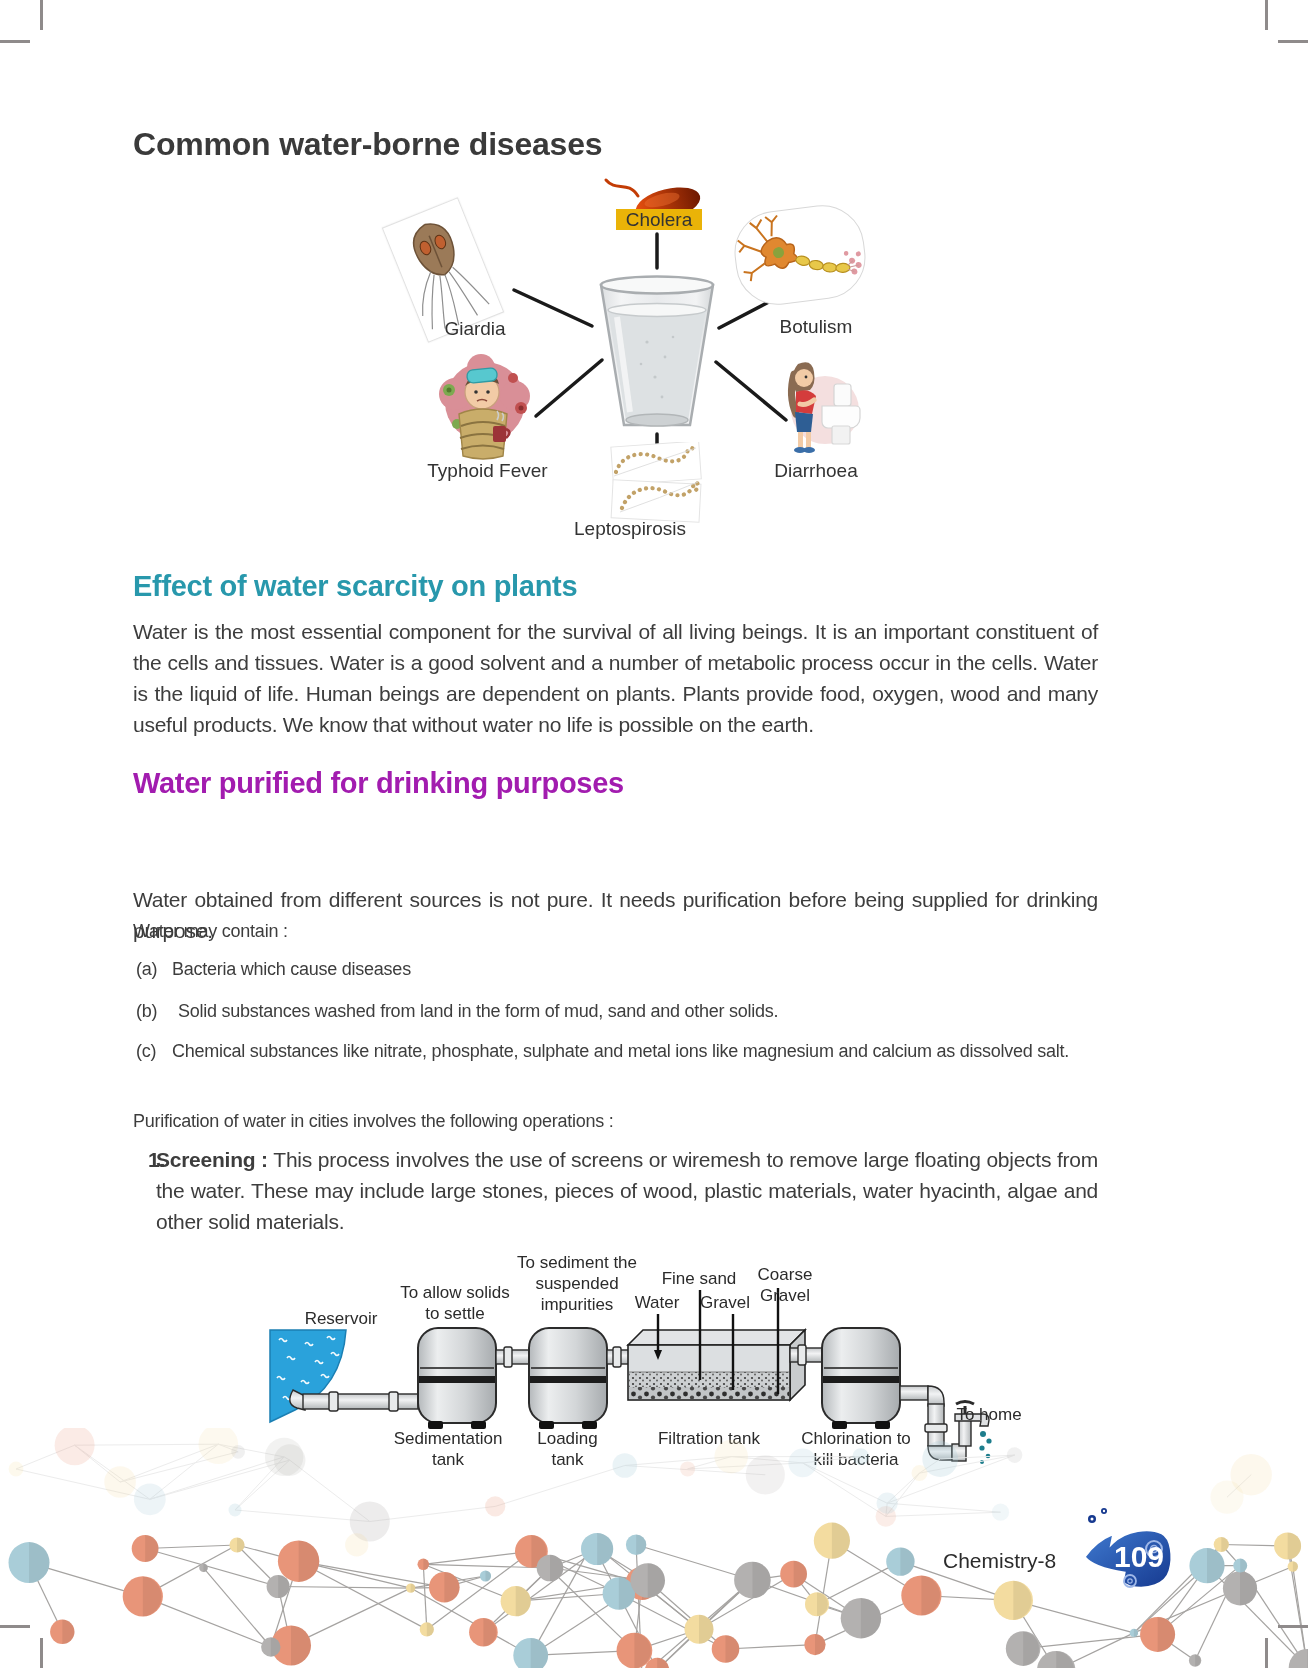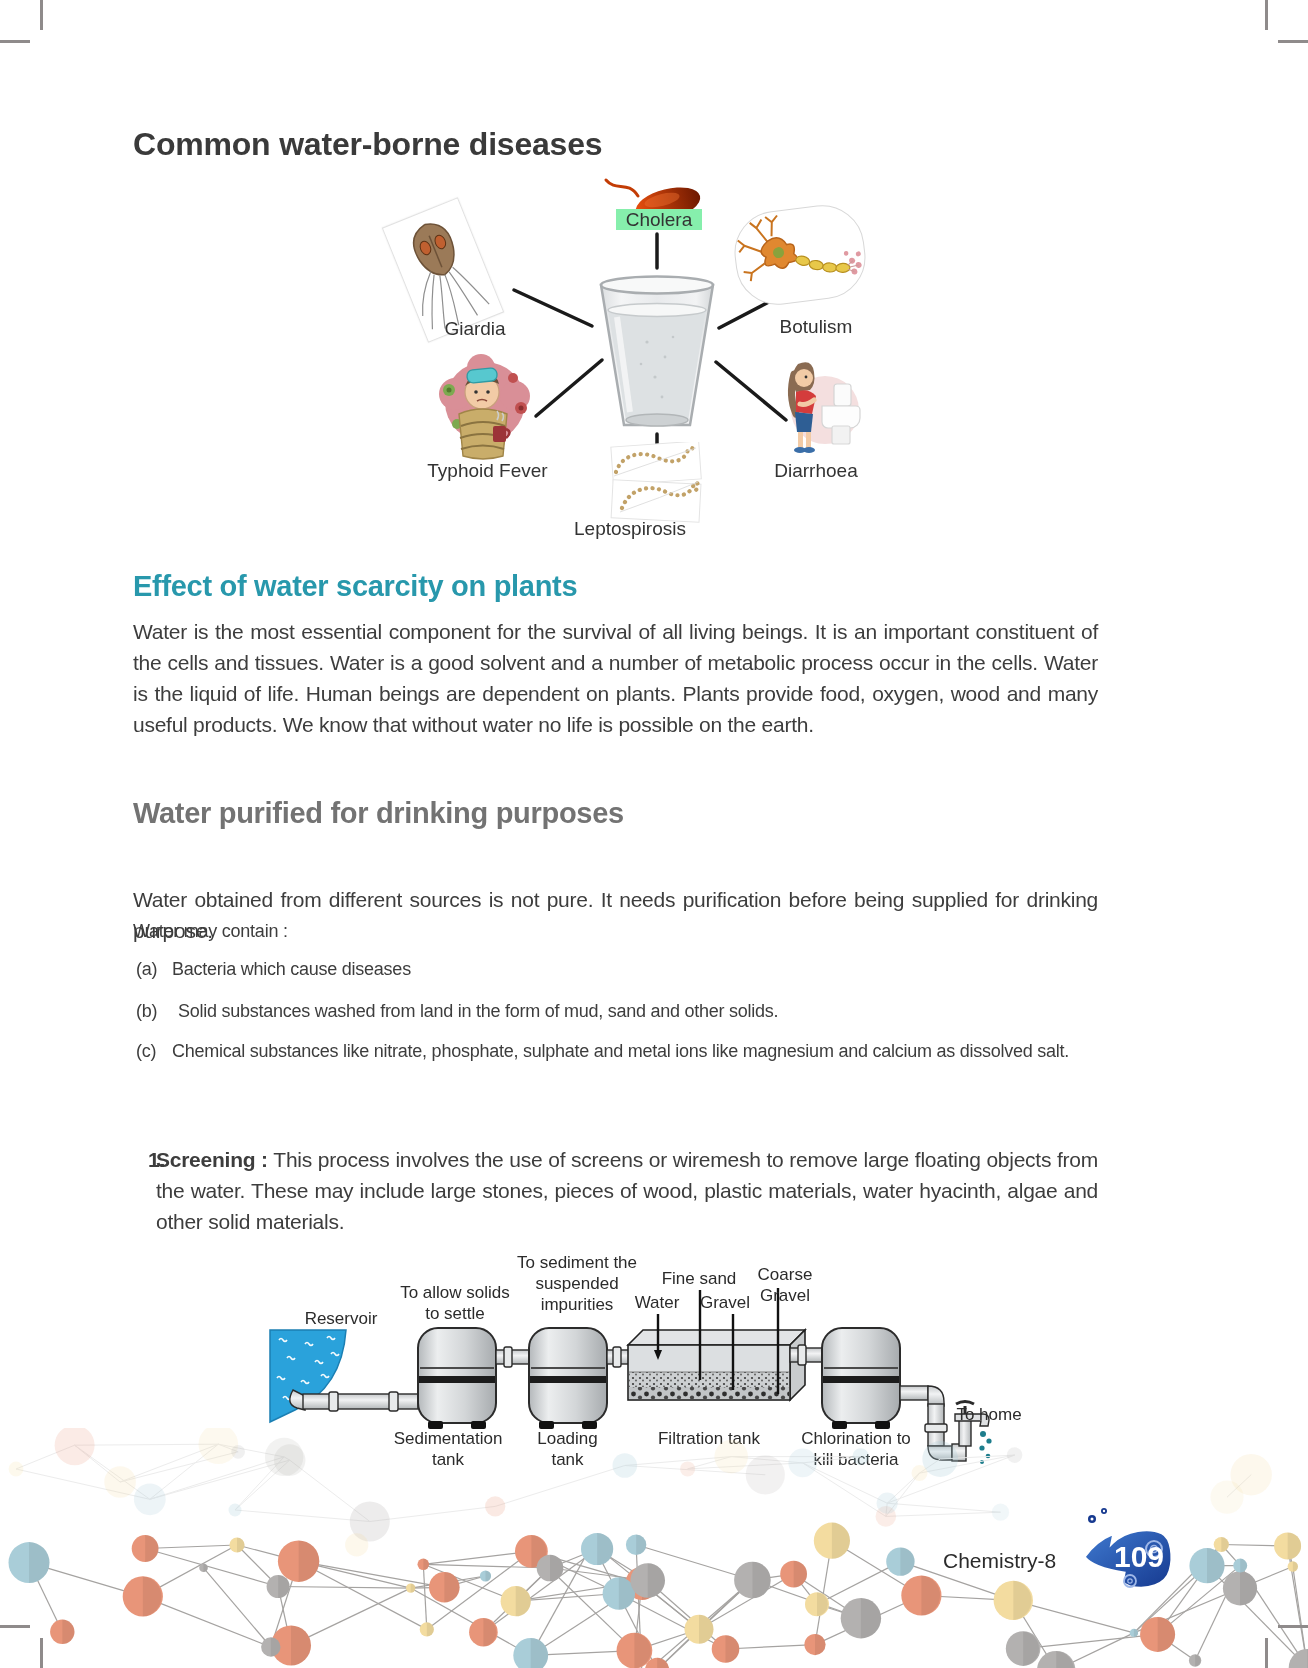--- a/index.html
+++ b/index.html
@@ -10,21 +10,21 @@
   .crop.h{height:3px;width:30px;}
 
   .title{position:absolute;left:133px;top:126px;font-size:32px;font-weight:bold;color:#3a3a3a;
          letter-spacing:-0.2px;margin:0;}
 
   
   .dd{position:absolute;left:380px;top:160px;width:500px;height:395px;}
   .dd svg.lines{position:absolute;left:0;top:0;}
   .dd .icon{position:absolute;}
   .dlabel{position:absolute;font-size:19px;color:#333;text-align:center;line-height:21px;}
-  .dlabel.bg{background:#86efac;padding:0 3px;}
+  .dlabel.bg{background:#eab308;padding:0 3px;}
   .card{background:#fff;border:1px solid #e2e2e2;box-shadow:0 0 2px rgba(0,0,0,.08);}
 
   
   .h2teal{position:absolute;left:133px;width:965px;font-size:29px;font-weight:bold;margin:0;
           letter-spacing:-0.3px;}
   .para{position:absolute;left:133px;width:965px;font-size:21px;line-height:31px;margin:0;
         letter-spacing:-0.25px;text-align:justify;color:#3d3d3d;}
   .plain{text-align:left;}
   .litem{position:absolute;left:133px;width:965px;font-size:18px;line-height:31px;letter-spacing:-0.25px;color:#3d3d3d;}
   .litem .mark{position:absolute;left:3px;top:0;}
@@ -229,40 +229,43 @@
             <path d="M12,70 Q52,56 90,40"></path>
         </g>
       </svg>
     </div>
     <div class="dlabel" style="left:185px;top:358px;width:130px;">Leptospirosis</div>
   </div>
 
   <h2 class="h2teal" style="top:570px;color:#2898ac;">Effect of water scarcity on plants</h2>
   <p class="para" style="top:616px;">Water is the most essential component for the survival of all living beings. It is an important constituent of the cells and tissues. Water is a good solvent and a number of metabolic process occur in the cells. Water is the liquid of life. Human beings are dependent on plants. Plants provide food, oxygen, wood and many useful products. We know that without water no life is possible on the earth.</p>
 
-  <h2 class="h2teal" style="top:797px;color:#737373;">Water purified for drinking purposes</h2>
+  <h2 class="h2teal" style="top:767px;color:#a21caf;">Water purified for drinking purposes</h2>
   <p class="para" style="top:852px;margin-top:32px;">Water obtained from different sources is not pure. It needs purification before being supplied for drinking purpose.</p>
 
   <div class="litem plain" style="top:916px;">
     <span>Water may contain :</span>
   </div>
 
   <div class="litem" style="top:954px;">
     <span class="mark">(a)</span>
     <span class="ltext" style="text-align:left;">Bacteria which cause diseases</span>
   </div>
   <div class="litem" style="top:996px;">
     <span class="mark">(b)</span>
     <span class="ltext" style="text-align:left;margin-left:45px;">Solid substances washed from land in the form of mud, sand and other solids.</span>
   </div>
   <div class="litem" style="top:1036px;">
     <span class="mark">(c)</span>
     <span class="ltext">Chemical substances like nitrate, phosphate, sulphate and metal ions like magnesium and calcium as dissolved salt.</span>
   </div>
 
+  <div class="litem plain" style="top:1106px;">
+    <span>Purification of water in cities involves the following operations :</span>
+  </div>
 
   <div class="step" style="top:1144px;">
     <span class="num">1.</span>
     <span class="sbody">
       <span class="term">Screening :</span>
       <span>This process involves the use of screens or wiremesh to remove large floating objects from the water. These may include large stones, pieces of wood, plastic materials, water hyacinth, algae and other solid materials.</span>
     </span>
   </div>
 
   <div class="plant">

